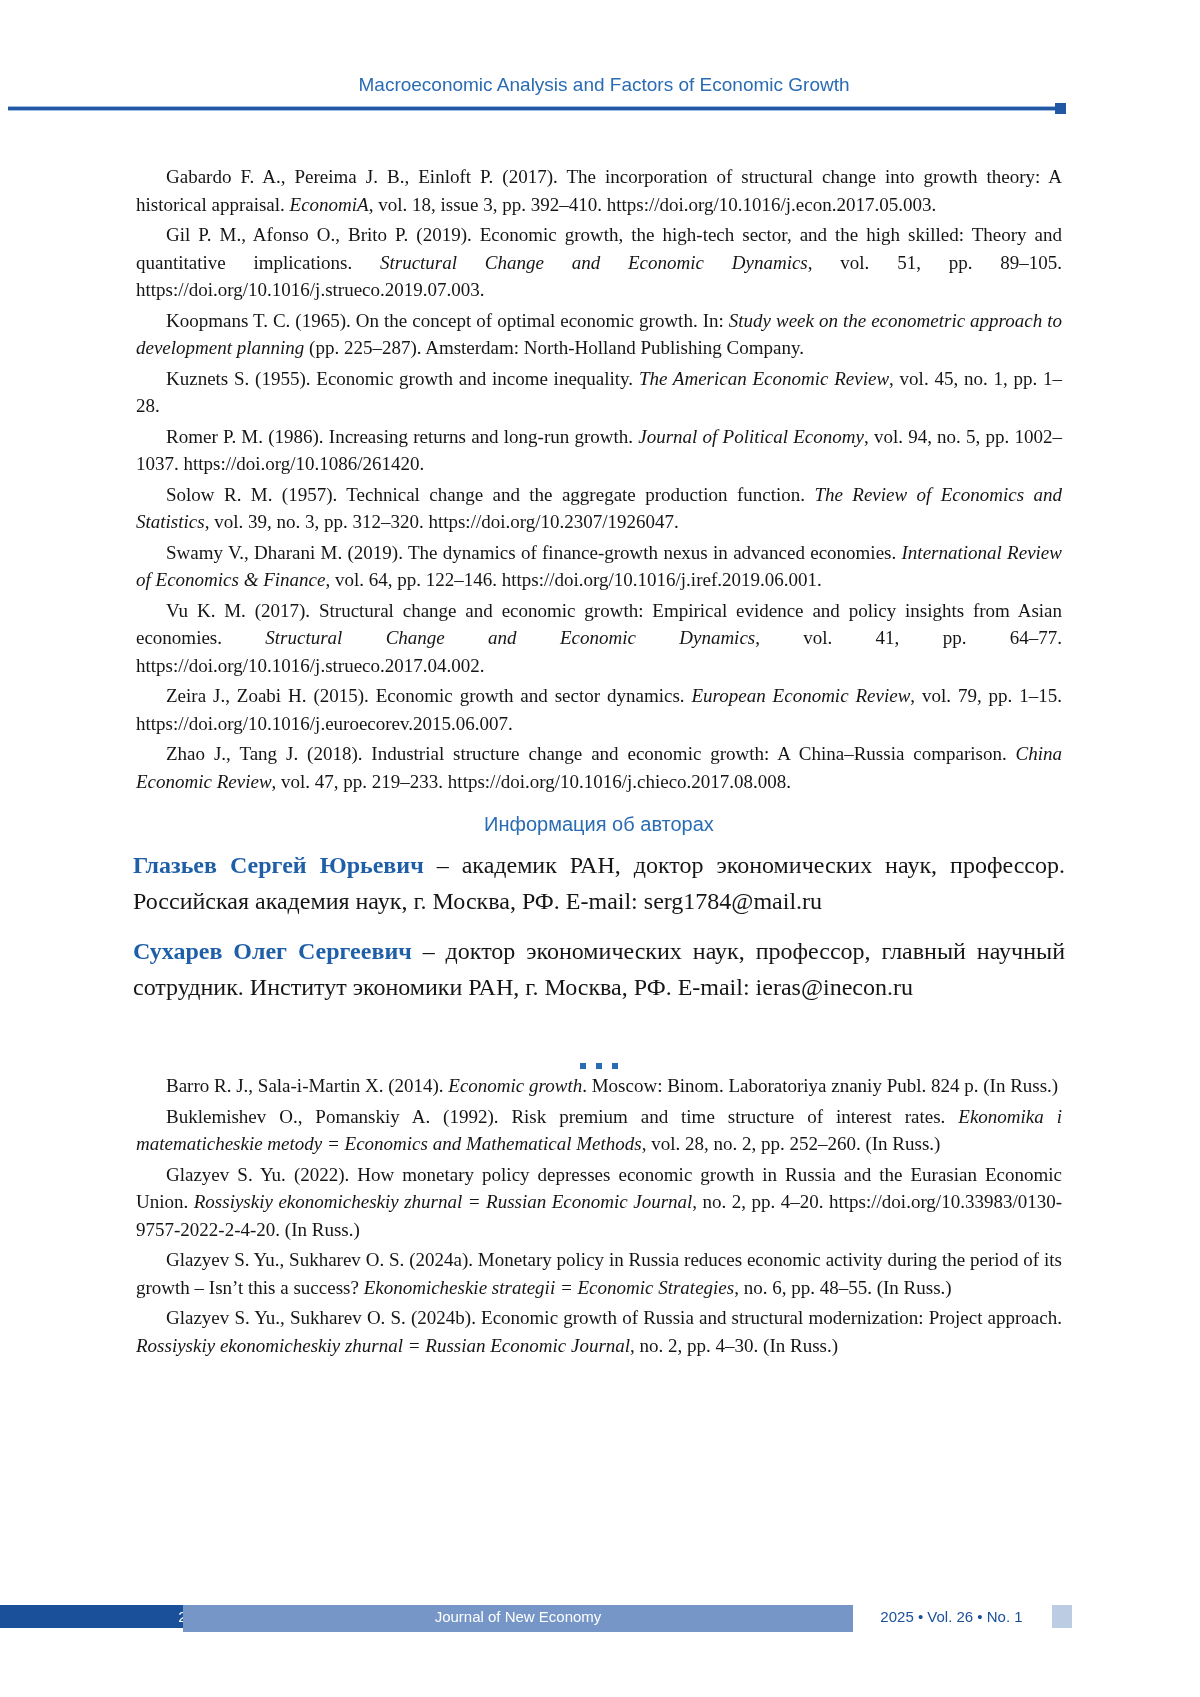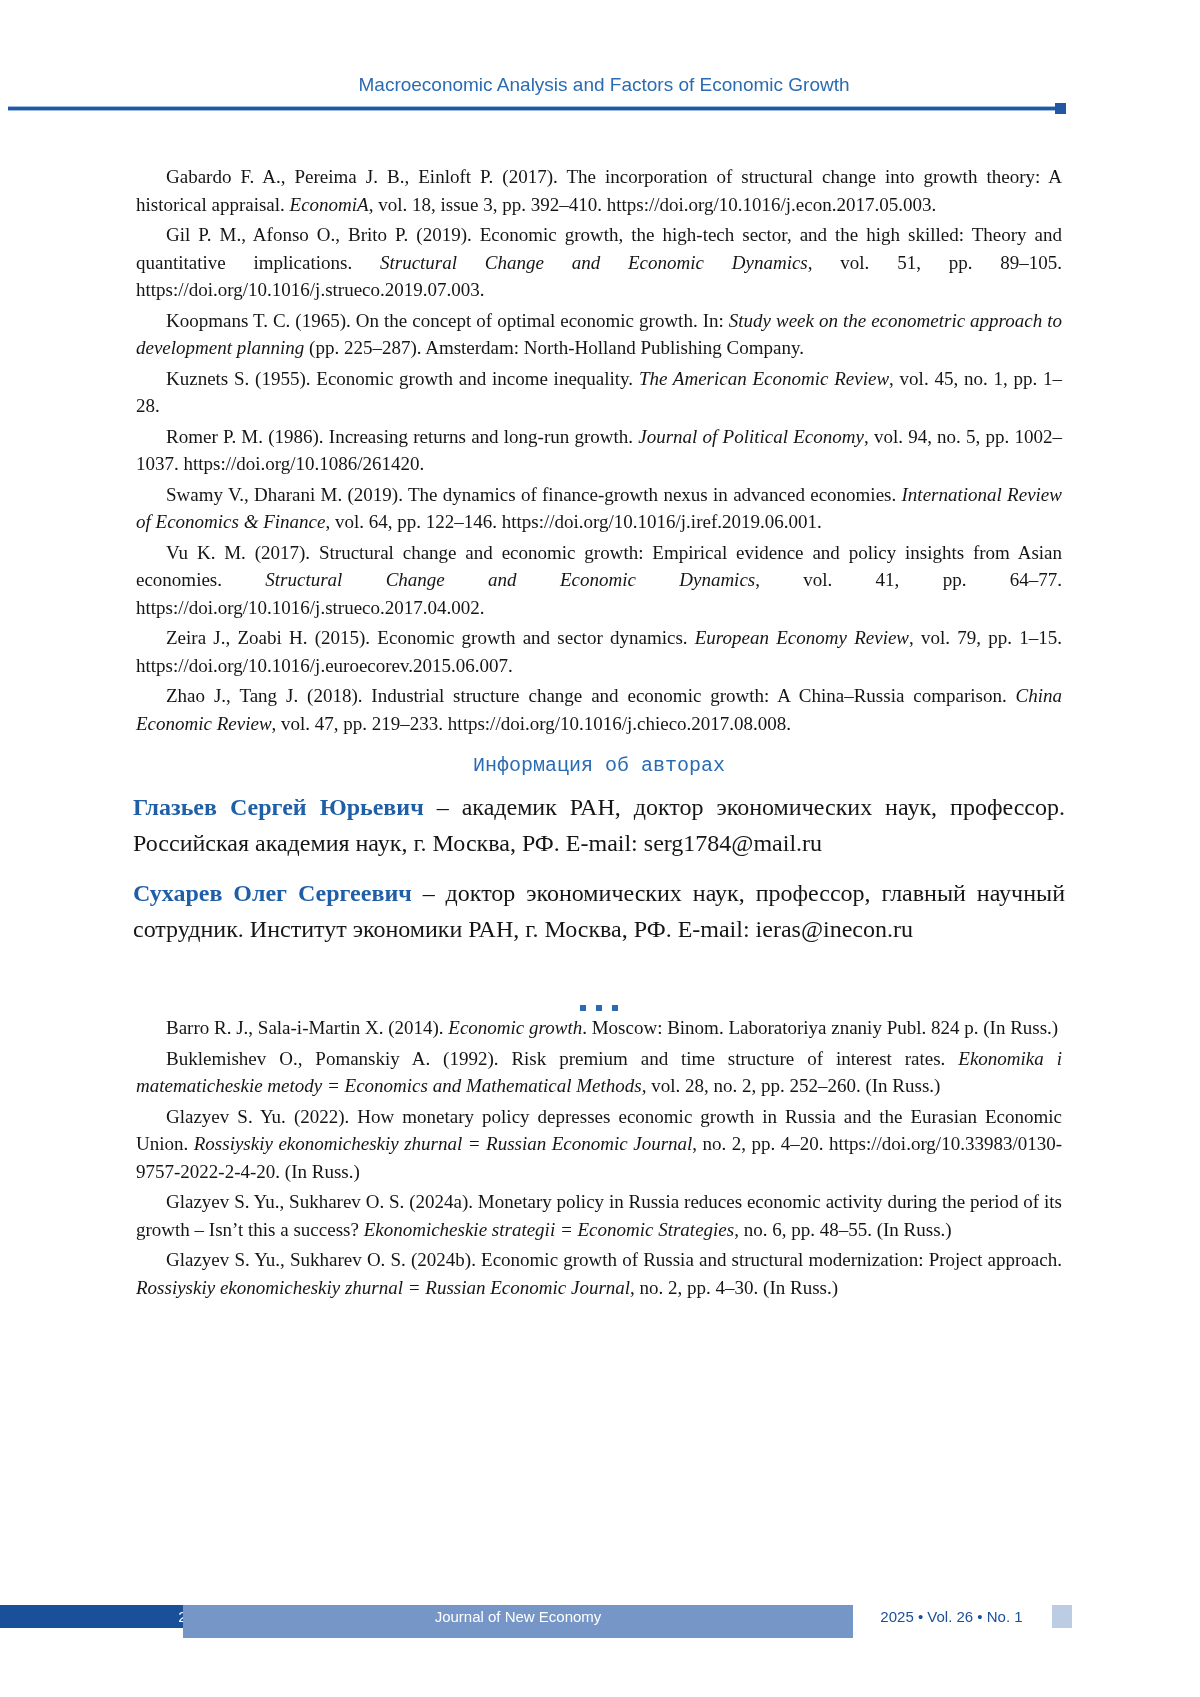--- a/index.html
+++ b/index.html
@@ -61,21 +61,21 @@
     text-align: justify;
     text-indent: 30px;
     font-size: 19px;
     line-height: 27.5px;
   }
   .ref-item em { font-style: italic; }
 
   .section-heading {
     margin: 16px;
     text-align: center;
-    font-family: Liberation Mono, monospace;
+    font-family: Liberation Sans, sans-serif;
     font-weight: normal;
     font-size: 20px;
     line-height: 26px;
     color: var(--heading-blue);
   }
   .authors .section-heading { margin-top: 16px; margin-bottom: 10px; }
 
   .author-item {
     margin: 0 0 14px 0;
     text-align: justify;
@@ -120,21 +120,21 @@
     background: var(--footer-dark);
     color: #ffffff;
     text-align: right;
     line-height: 23px;
     box-sizing: border-box;
     padding-right: 14px;
   }
   .footer-journal-bar {
     position: absolute;
     left: 183px; top: 0;
-    width: 670px; height: 33px;
+    width: 670px; height: 27px;
     background: var(--footer-steel);
     color: #ffffff;
     text-align: center;
     line-height: 23px;
   }
   .footer-issue {
     position: absolute;
     left: 853px; top: 0;
     width: 197px; height: 23px;
     color: var(--footer-dark);
@@ -162,23 +162,24 @@
 
   <main class="content">
 
     <section class="bibliography">
       <div id="bibliography-list">
           <p class="ref-item">Gabardo F. A., Pereima J. B., Einloft P. (2017). The incorporation of structural change into growth theory: A historical appraisal. <em>EconomiA</em>, vol. 18, issue 3, pp. 392–410. https://doi.org/10.1016/j.econ.2017.05.003.</p>
           <p class="ref-item">Gil P. M., Afonso O., Brito P. (2019). Economic growth, the high-tech sector, and the high skilled: Theory and quantitative implications. <em>Structural Change and Economic Dynamics</em>, vol. 51, pp. 89–105. https://doi.org/10.1016/j.strueco.2019.07.003.</p>
           <p class="ref-item">Koopmans T. C. (1965). On the concept of optimal economic growth. In: <em>Study week on the econometric approach to development planning</em> (pp. 225–287). Amsterdam: North-Holland Publishing Company.</p>
           <p class="ref-item">Kuznets S. (1955). Economic growth and income inequality. <em>The American Economic Review</em>, vol. 45, no. 1, pp. 1–28.</p>
           <p class="ref-item">Romer P. M. (1986). Increasing returns and long-run growth. <em>Journal of Political Economy</em>, vol. 94, no. 5, pp. 1002–1037. https://doi.org/10.1086/261420.</p>
+          <p class="ref-item">Solow R. M. (1957). Technical change and the aggregate production function. <em>The Review of Economics and Statistics</em>, vol. 39, no. 3, pp. 312–320. https://doi.org/10.2307/1926047.</p>
           <p class="ref-item">Swamy V., Dharani M. (2019). The dynamics of finance-growth nexus in advanced economies. <em>International Review of Economics &amp; Finance</em>, vol. 64, pp. 122–146. https://doi.org/10.1016/j.iref.2019.06.001.</p>
           <p class="ref-item">Vu K. M. (2017). Structural change and economic growth: Empirical evidence and policy insights from Asian economies. <em>Structural Change and Economic Dynamics</em>, vol. 41, pp. 64–77. https://doi.org/10.1016/j.strueco.2017.04.002.</p>
-          <p class="ref-item">Zeira J., Zoabi H. (2015). Economic growth and sector dynamics. <em>European Economy Review</em>, vol. 79, pp. 1–15. https://doi.org/10.1016/j.euroecorev.2015.06.007.</p>
+          <p class="ref-item">Zeira J., Zoabi H. (2015). Economic growth and sector dynamics. <em>European Economic Review</em>, vol. 79, pp. 1–15. https://doi.org/10.1016/j.euroecorev.2015.06.007.</p>
           <p class="ref-item">Zhao J., Tang J. (2018). Industrial structure change and economic growth: A China–Russia comparison. <em>China Economic Review</em>, vol. 47, pp. 219–233. https://doi.org/10.1016/j.chieco.2017.08.008.</p>
         </div>
     </section>
 
     <section class="authors">
       <h2 class="section-heading">Информация об авторах</h2>
       <div id="authors-list">
           <p class="author-item"><span class="author-name">Глазьев Сергей Юрьевич</span> – академик РАН, доктор экономических наук, профессор. Российская академия наук, г. Москва, РФ. E-mail: serg1784@mail.ru</p>
           <p class="author-item"><span class="author-name">Сухарев Олег Сергеевич</span> – доктор экономических наук, профессор, главный научный сотрудник. Институт экономики РАН, г. Москва, РФ. E-mail: ieras@inecon.ru</p>
         </div>

